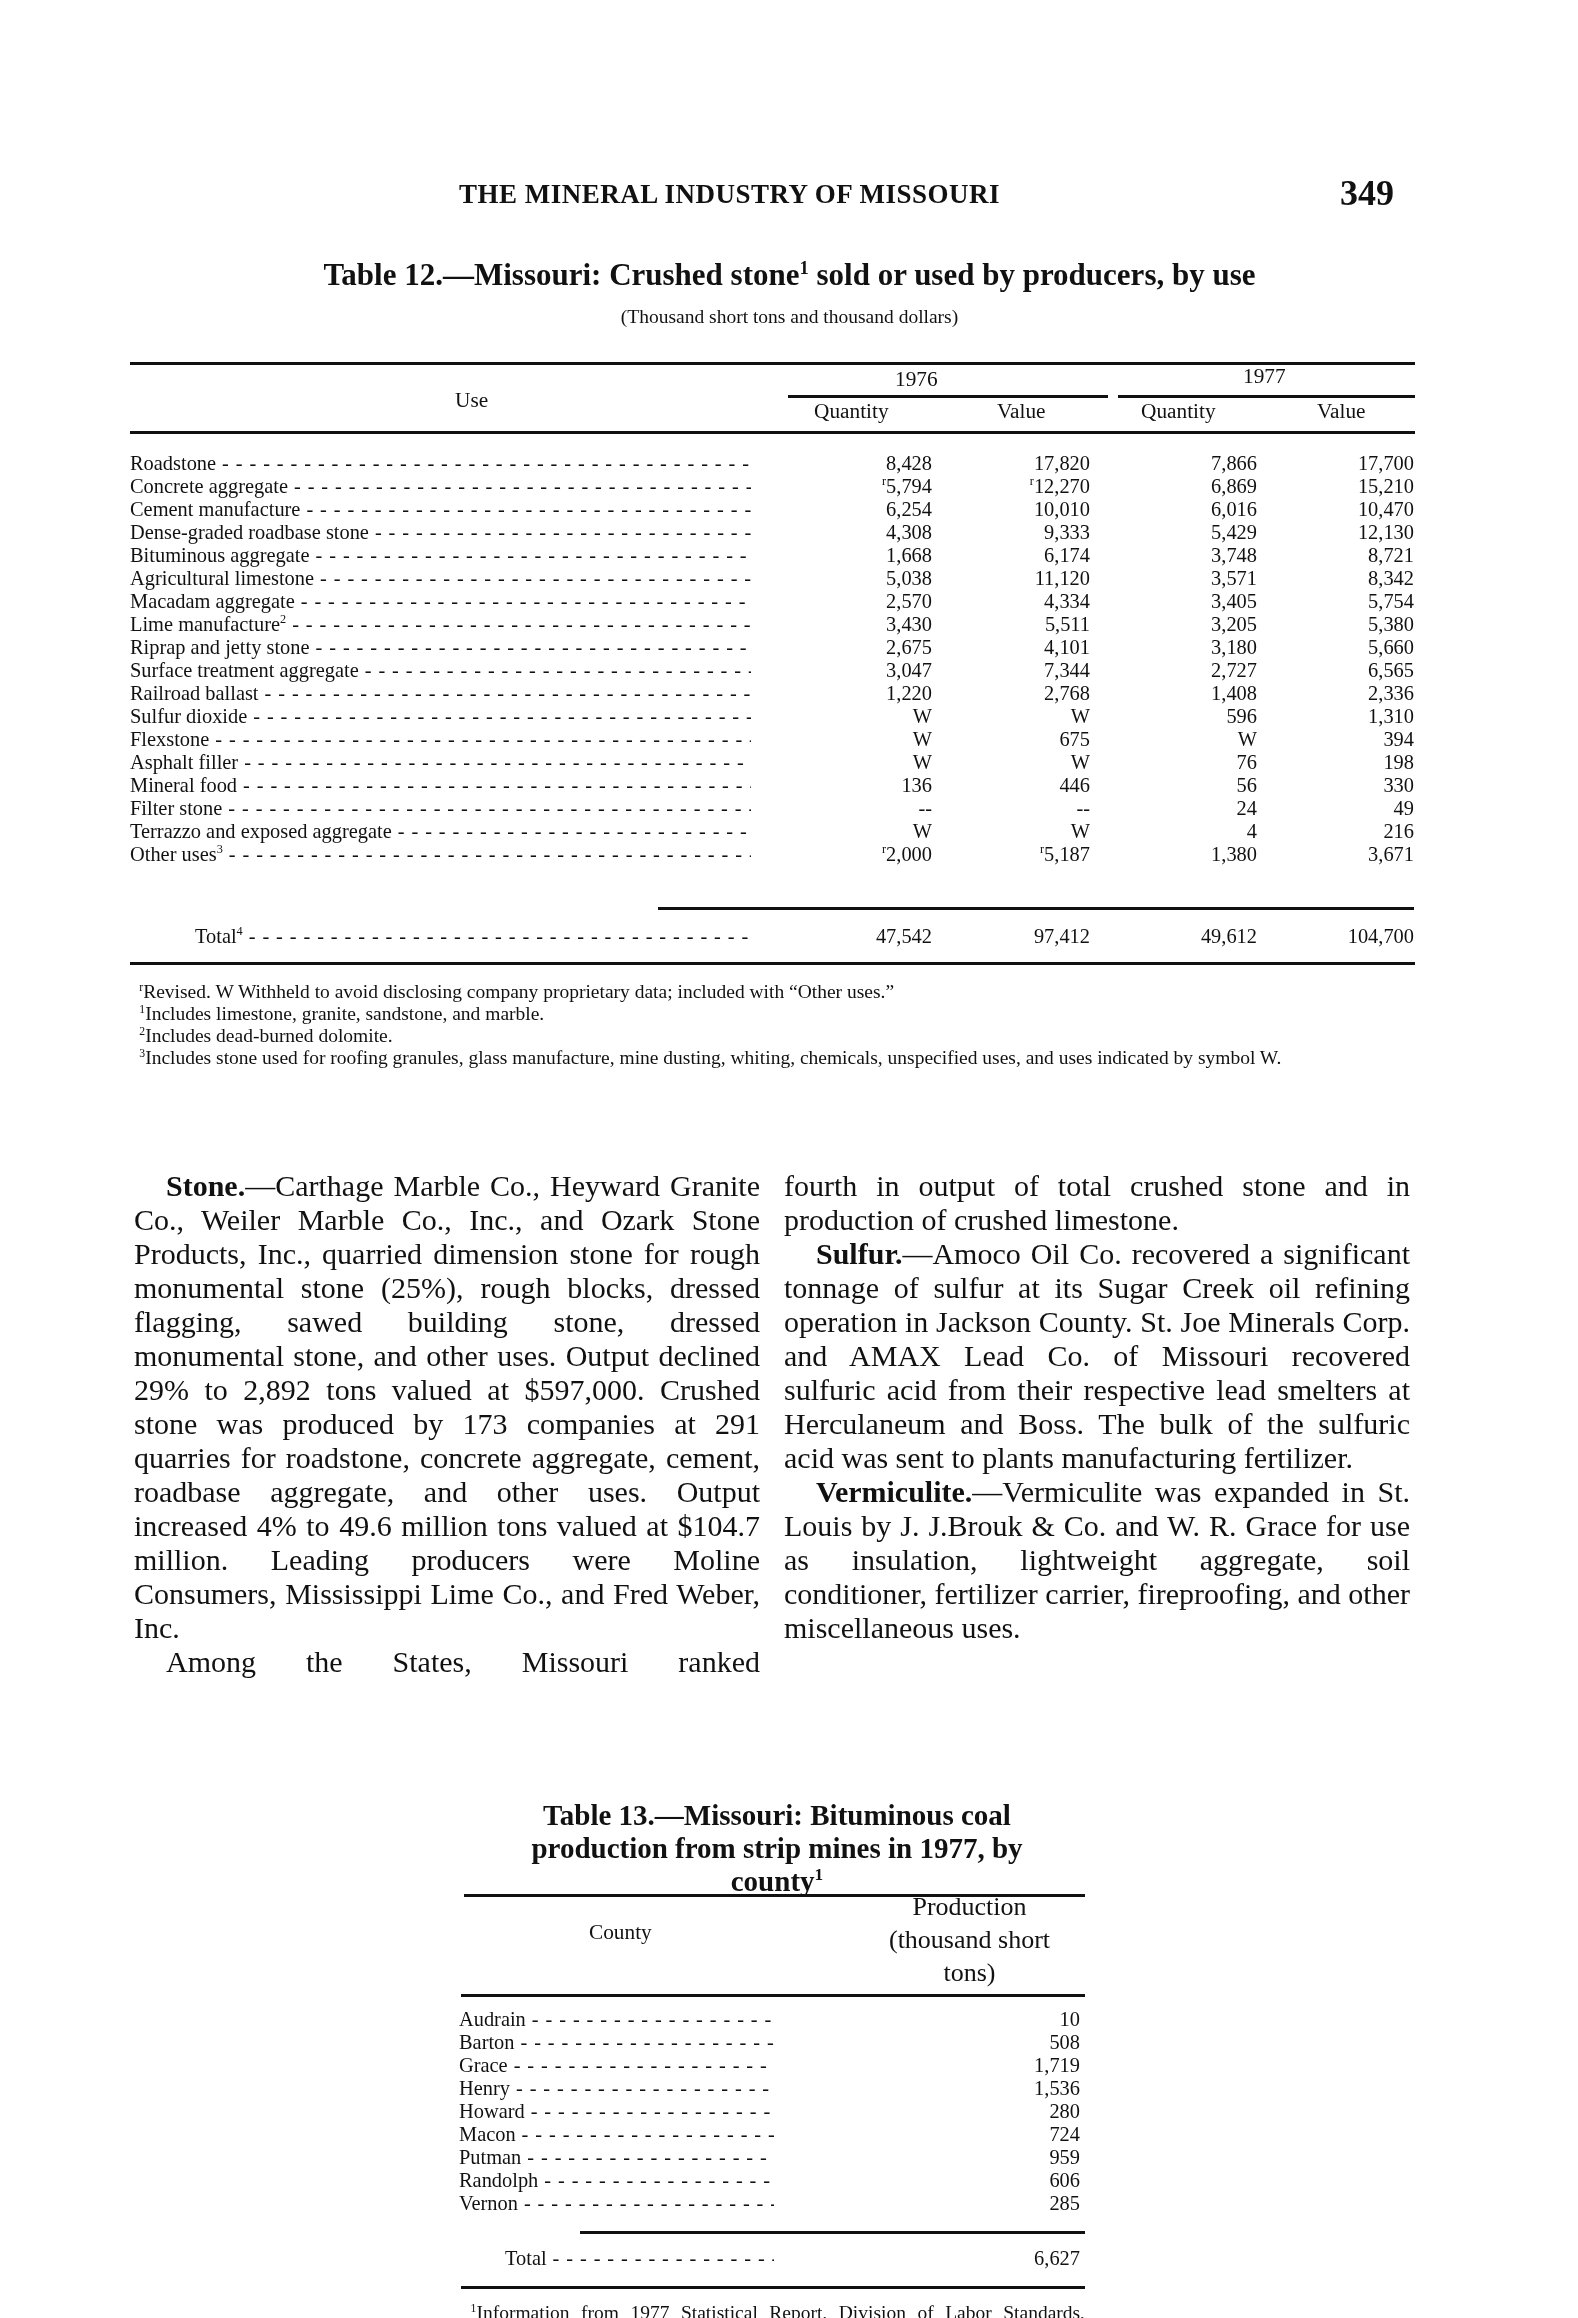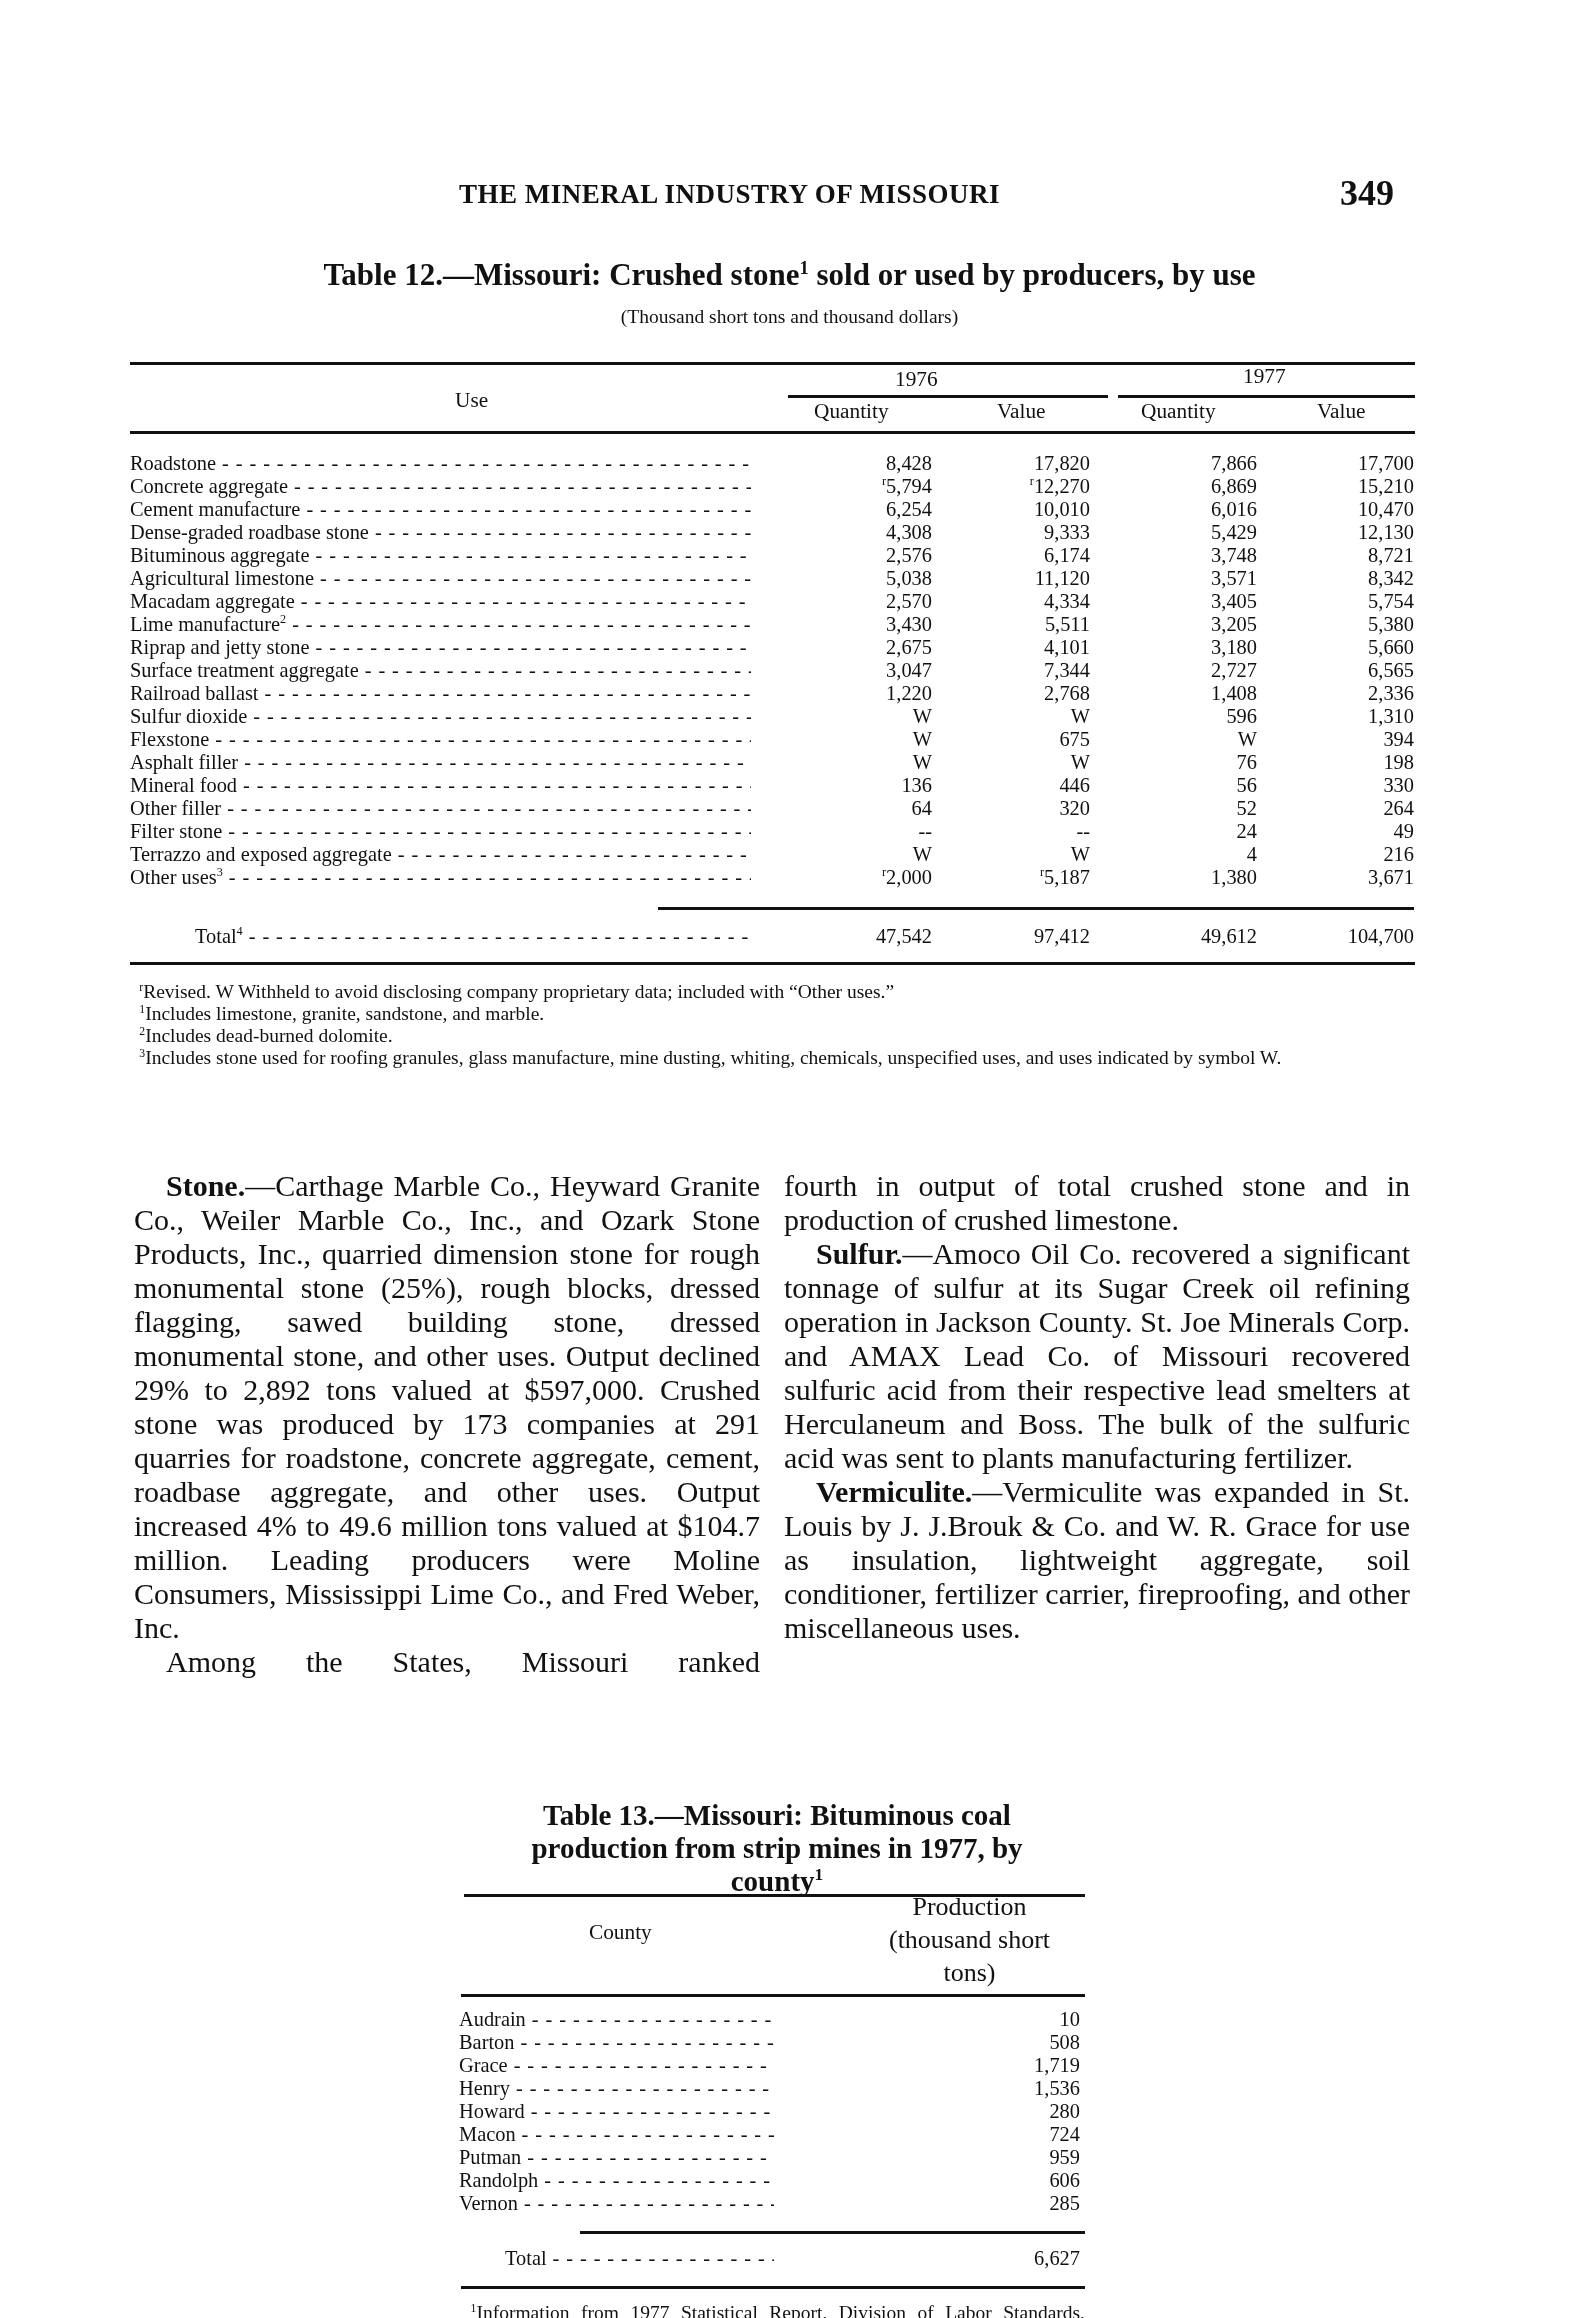--- a/index.html
+++ b/index.html
@@ -136,21 +136,21 @@
       </div>
       <div class="row">
         <span class="label"><span>Dense-graded roadbase stone</span></span>
         <span class="num c1">4,308</span>
         <span class="num c2">9,333</span>
         <span class="num c3">5,429</span>
         <span class="num c4">12,130</span>
       </div>
       <div class="row">
         <span class="label"><span>Bituminous aggregate</span></span>
-        <span class="num c1">2,576</span>
+        <span class="num c1">1,668</span>
         <span class="num c2">6,174</span>
         <span class="num c3">3,748</span>
         <span class="num c4">8,721</span>
       </div>
       <div class="row">
         <span class="label"><span>Agricultural limestone</span></span>
         <span class="num c1">5,038</span>
         <span class="num c2">11,120</span>
         <span class="num c3">3,571</span>
         <span class="num c4">8,342</span>
@@ -210,27 +210,20 @@
         <span class="num c2">W</span>
         <span class="num c3">76</span>
         <span class="num c4">198</span>
       </div>
       <div class="row">
         <span class="label"><span>Mineral food</span></span>
         <span class="num c1">136</span>
         <span class="num c2">446</span>
         <span class="num c3">56</span>
         <span class="num c4">330</span>
-      </div>
-      <div class="row">
-        <span class="label"><span>Other filler</span></span>
-        <span class="num c1">64</span>
-        <span class="num c2">320</span>
-        <span class="num c3">52</span>
-        <span class="num c4">264</span>
       </div>
       <div class="row">
         <span class="label"><span>Filter stone</span></span>
         <span class="num c1">--</span>
         <span class="num c2">--</span>
         <span class="num c3">24</span>
         <span class="num c4">49</span>
       </div>
       <div class="row">
         <span class="label"><span>Terrazzo and exposed aggregate</span></span>

